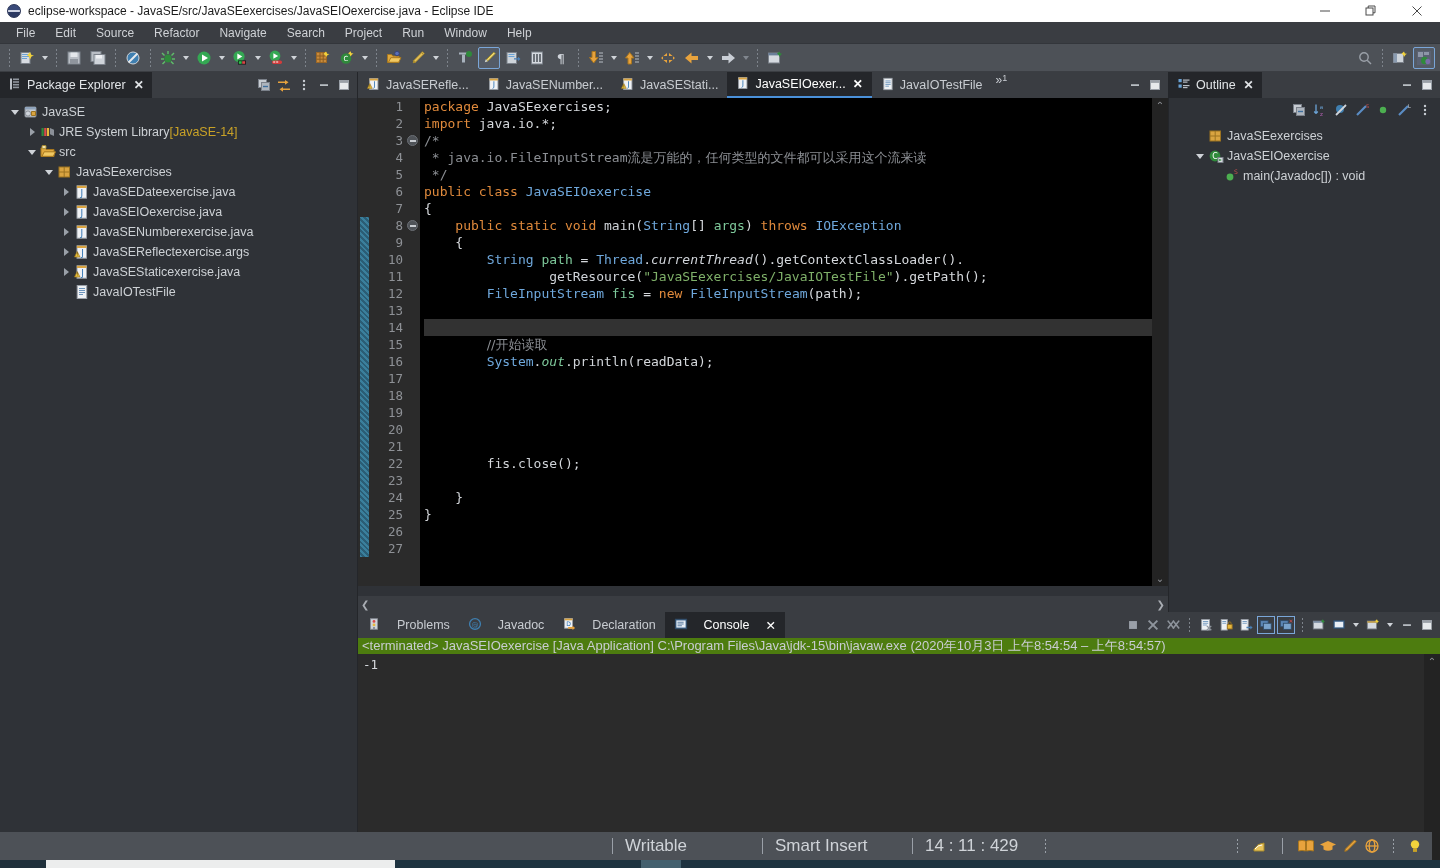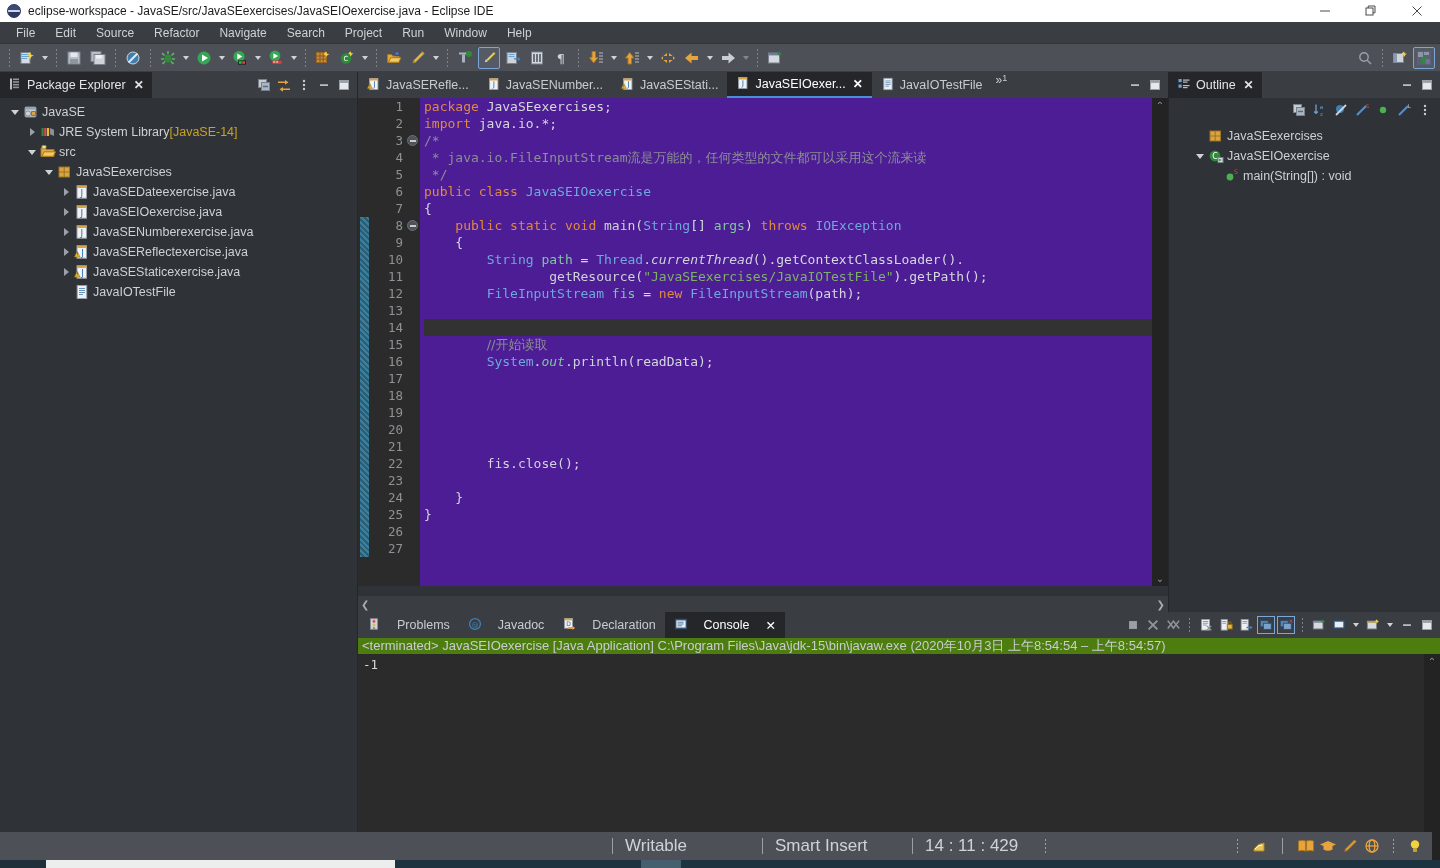--- a/index.html
+++ b/index.html
@@ -113,21 +113,21 @@
   .linenos {
     width: 32px; flex: none; background: #2b2b2b; color: #8e9196;
     font-family: "DejaVu Sans Mono", monospace; font-size: 12.5px;
     text-align: right; padding-right: 3px; position: relative;
   }
   .fold { width: 14px; flex: none; background: #2b2b2b; position: relative; }
   .fold-mark { position: absolute; left: 1px; width: 11px; height: 11px; border-radius: 50%;
     background: #4f5358; border: 1px solid #6a6e74; }
   .fold-mark:after { content:""; position: absolute; left: 2px; top: 4px; width: 6px; height: 1.5px; background:#c8ccd1; }
   .code {
-    flex: 1; background: #4c1d95; font-family: "DejaVu Sans Mono", monospace;
+    flex: 1; background: #000000; font-family: "DejaVu Sans Mono", monospace;
     font-size: 13px; position: relative; overflow: hidden; padding-left: 4px;
   }
   .ln { height: 17px; line-height: 17px; white-space: pre; }
   .ln.cur { background: #323232; }
   .kw { color: #e08a3c; }
   .typ { color: #6fa8dc; }
   .str { color: #7fb069; }
   .cmt { color: #8c8f94; }
   .cmt-cn { color: #8c8f94; font-family: "DejaVu Sans", sans-serif; }
   .fld { color: #7ec99b; }
@@ -655,21 +655,21 @@
           </span>
           <span class="ticon">
             <svg width="16" height="16" viewBox="0 0 16 16">
               <rect x="3" y="1.8" width="9.5" height="12.4" fill="#f0f2f5" stroke="#9aa0a8"></rect>
                 <rect x="3" y="1.8" width="9.5" height="2.2" fill="#d9a441"></rect>
                 <text x="8.5" y="11.5" font-size="9" fill="#2a6fb0" text-anchor="middle" font-family="DejaVu Sans">J</text>
                 <polygon points="3.2,7.5 6,13 0.5,13" fill="#e8c23d" stroke="#9c7320" stroke-width="0.7"></polygon>
                 <text x="3.2" y="12.3" font-size="5" fill="#4a3a08" text-anchor="middle" font-family="DejaVu Sans">!</text>
             </svg>
           </span>
-          <span class="tlabel">JavaSEReflectexercise.java</span>
+          <span class="tlabel">JavaSEReflectexercise.args</span>
         </div>
         <div class="tnode" style="padding-left: 59px;">
           <span class="twist">
             <i class="r"></i>
           </span>
           <span class="ticon">
             <svg width="16" height="16" viewBox="0 0 16 16">
               <rect x="3" y="1.8" width="9.5" height="12.4" fill="#f0f2f5" stroke="#9aa0a8"></rect>
                 <rect x="3" y="1.8" width="9.5" height="2.2" fill="#d9a441"></rect>
                 <text x="8.5" y="11.5" font-size="9" fill="#2a6fb0" text-anchor="middle" font-family="DejaVu Sans">J</text>
@@ -952,21 +952,21 @@
           <span class="tlabel">JavaSEIOexercise</span>
         </div>
         <div class="tnode" style="padding-left: 40px;">
           <span class="twist"></span>
           <span class="ticon">
             <svg width="16" height="16" viewBox="0 0 16 16">
               <circle cx="6" cy="9" r="3.4" fill="#4caf50"></circle>
                 <text x="12" y="6" font-size="6" fill="#d05050" text-anchor="middle" font-family="DejaVu Sans">S</text>
             </svg>
           </span>
-          <span class="tlabel">main(String[]) : void</span>
+          <span class="tlabel">main(Javadoc[]) : void</span>
         </div>
       </div>
   </div>
 
   <div class="console-panel">
     <div class="con-tabbar" id="con-tabs">
         <div class="con-tab">
           <span><svg width="14" height="14" viewBox="0 0 16 16">
               <rect x="4" y="2" width="8" height="12" fill="#cfd4da" stroke="#8b9098"></rect>
                 <circle cx="8" cy="5" r="1.6" fill="#d84b4b"></circle>

